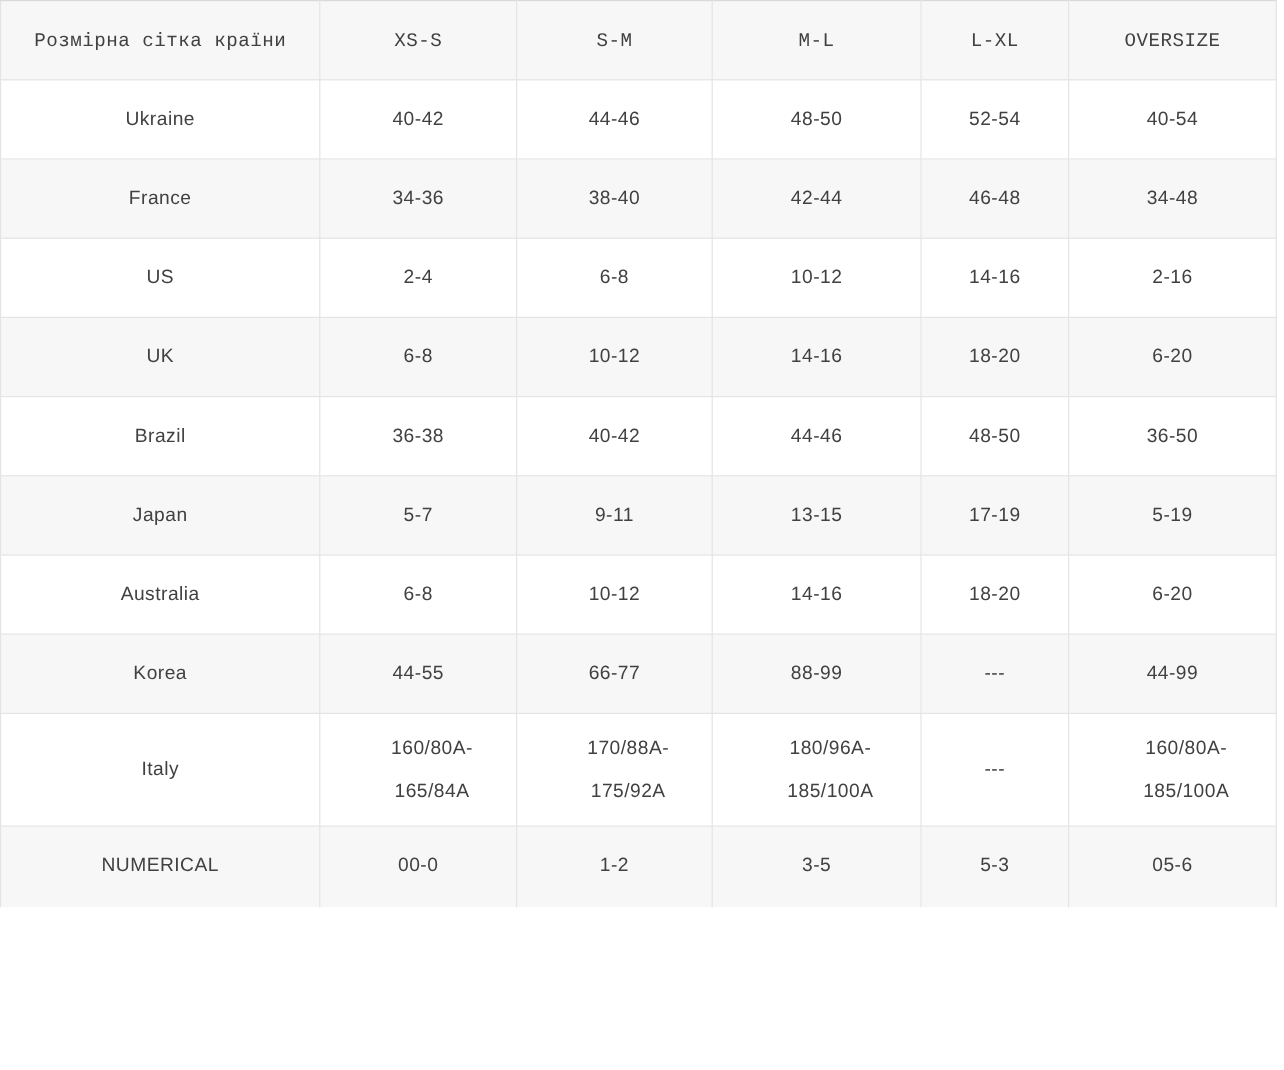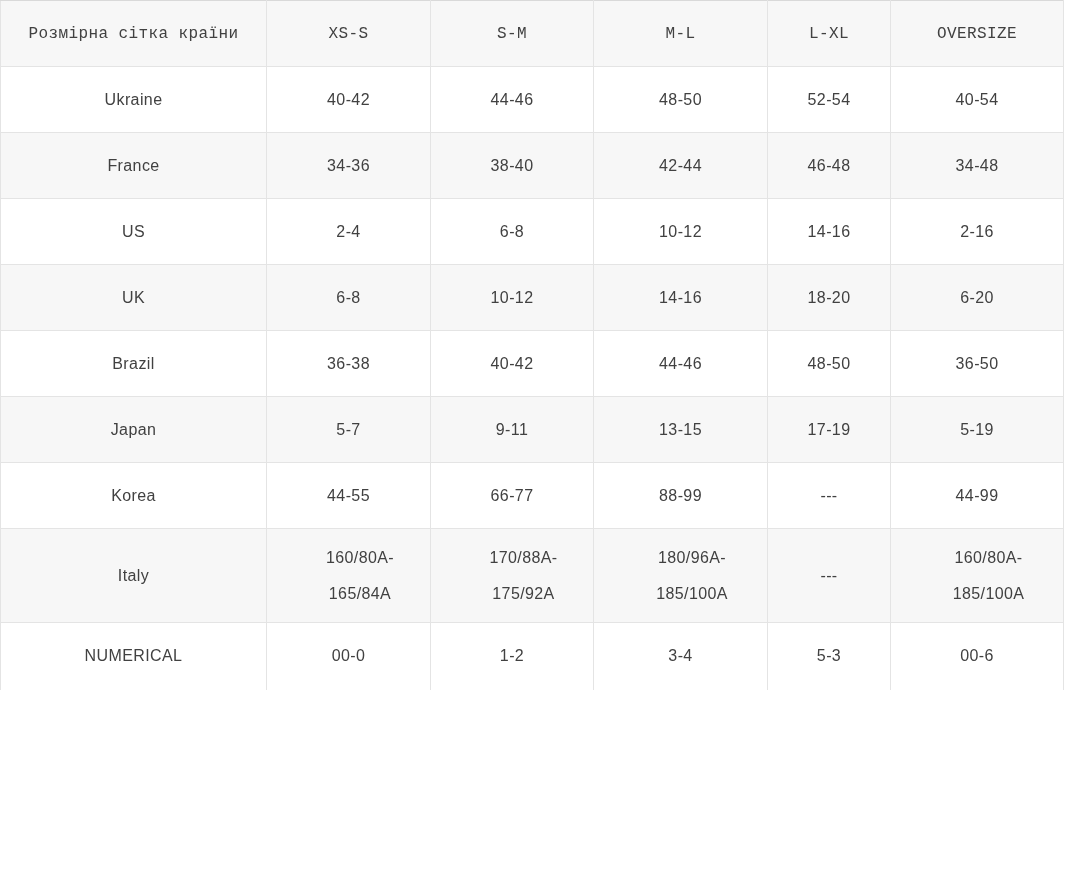--- a/index.html
+++ b/index.html
@@ -114,20 +114,28 @@
         <td>36-50</td>
       </tr>
       <tr data-row="Japan">
         <td>Japan</td>
         <td>5-7</td>
         <td>9-11</td>
         <td>13-15</td>
         <td>17-19</td>
         <td>5-19</td>
       </tr>
+      <tr data-row="Australia">
+        <td>Australia</td>
+        <td>6-8</td>
+        <td>10-12</td>
+        <td>14-16</td>
+        <td>18-20</td>
+        <td>6-20</td>
+      </tr>
       <tr data-row="Korea">
         <td>Korea</td>
         <td>44-55</td>
         <td>66-77</td>
         <td>88-99</td>
         <td>---</td>
         <td>44-99</td>
       </tr>
       <tr data-row="China">
         <td>Italy</td>
@@ -138,18 +146,18 @@
         <td class="two-line">180/96A-
 185/100A</td>
         <td>---</td>
         <td class="two-line">160/80A-
 185/100A</td>
       </tr>
       <tr data-row="NUMERICAL">
         <td>NUMERICAL</td>
         <td>00-0</td>
         <td>1-2</td>
-        <td>3-4</td>
+        <td>3-5</td>
         <td>5-3</td>
-        <td>00-6</td>
+        <td>05-6</td>
       </tr>
     </tbody>
 </table>
 
 </body></html>

